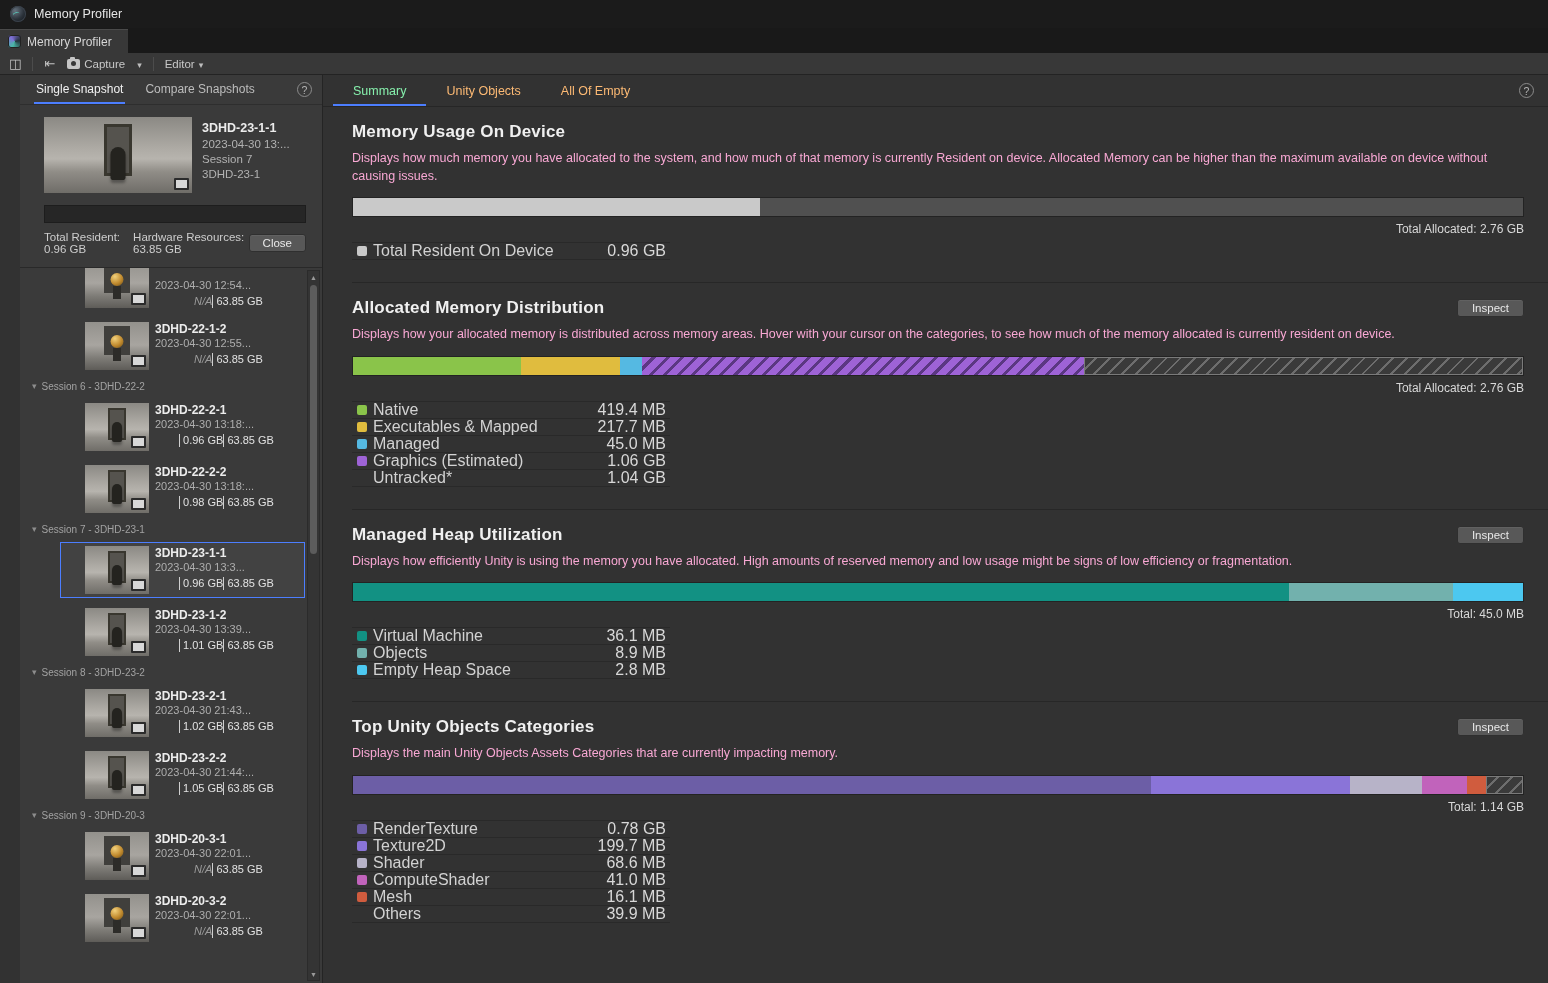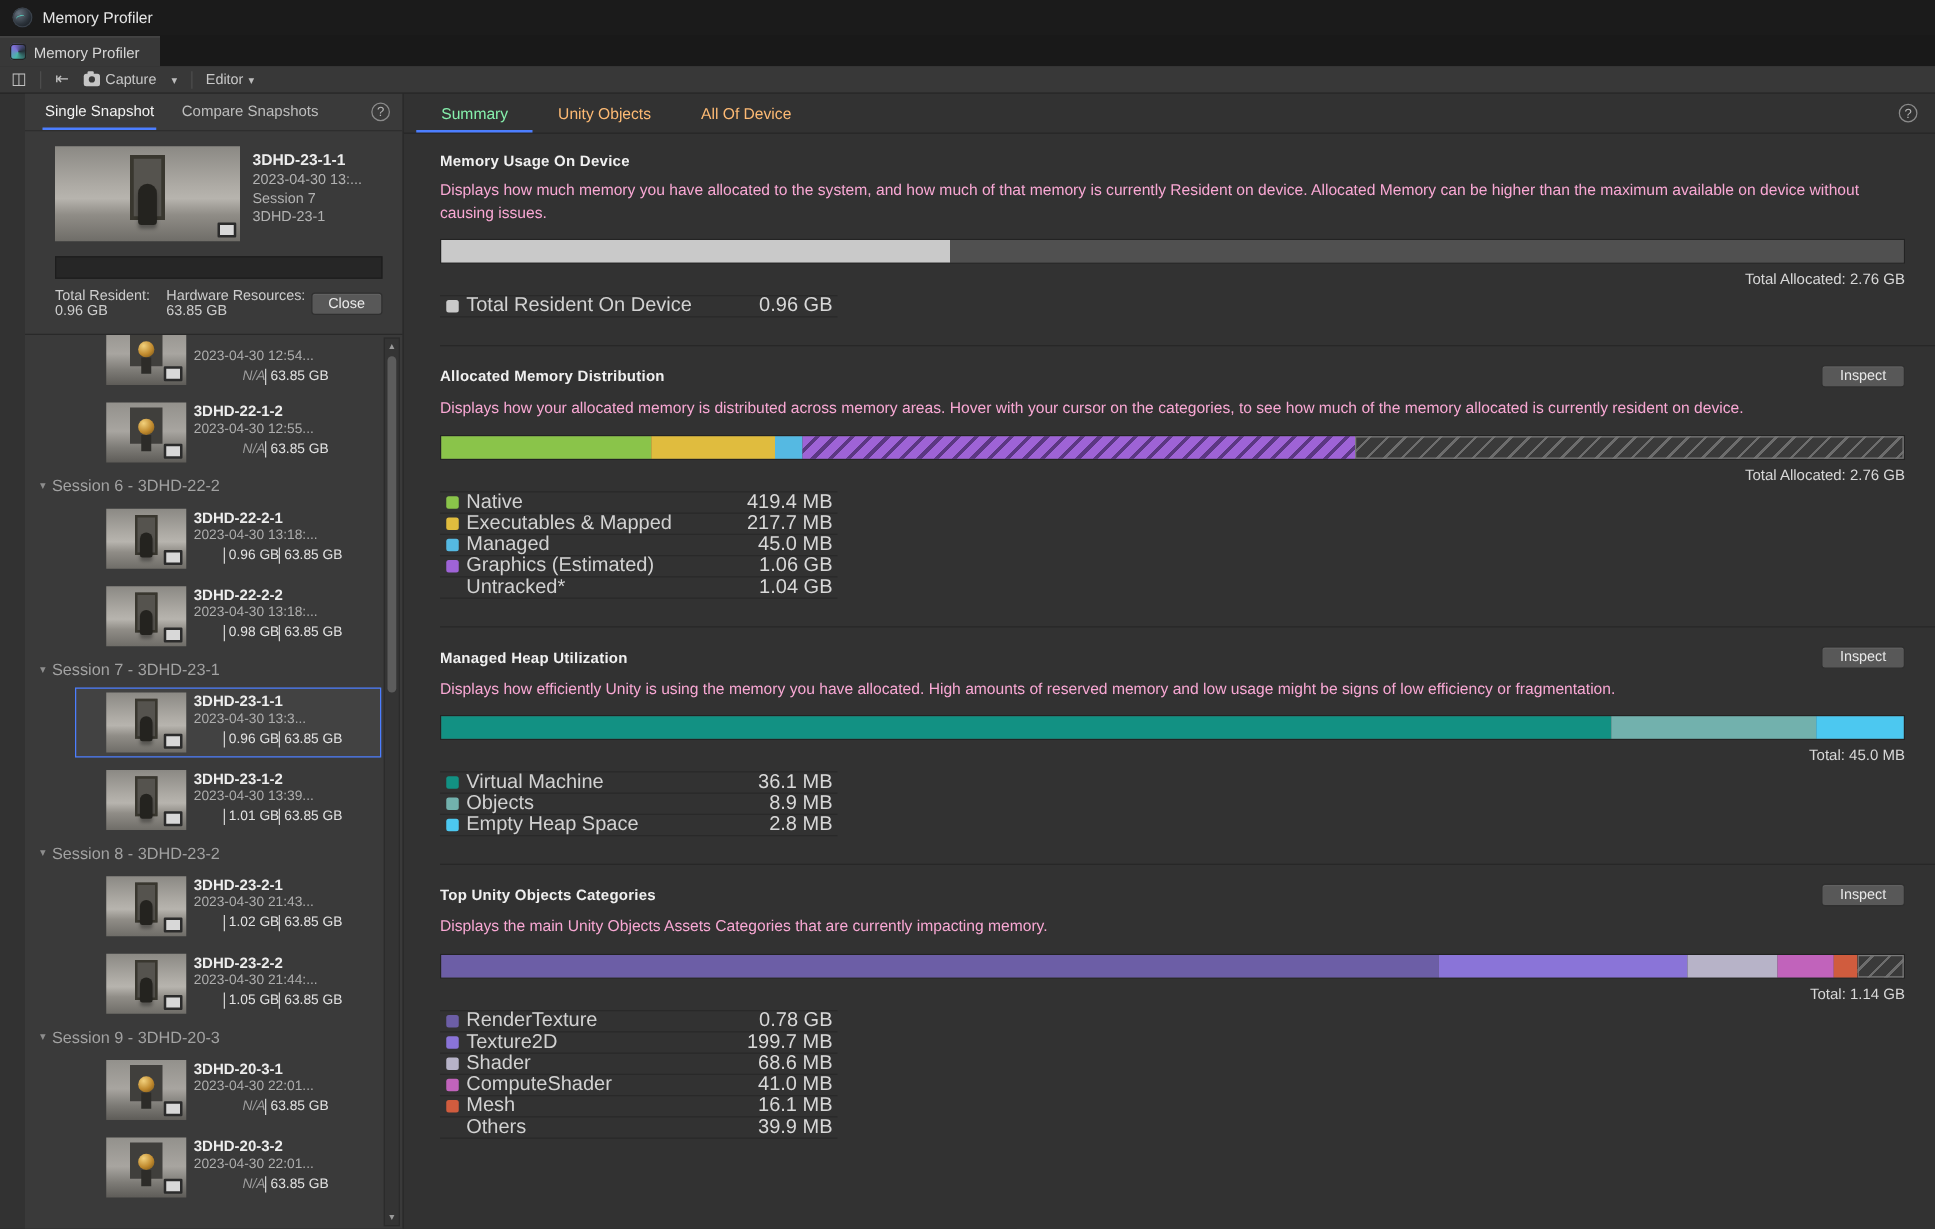--- a/index.html
+++ b/index.html
@@ -91,21 +91,21 @@
     border:1px solid transparent; cursor:default; }
   .snap-item.selected { border-color:#4c7eff; background:#424242; }
   .snap-item.clipped { margin-top:-16px; }
   .snap-info { flex:1; min-width:0; display:flex; flex-direction:column; gap:1px; }
   .snap-item.clipped .snap-info { justify-content:flex-end; }
   .snap-name { color:#ececec; font-weight:bold; font-size:12px; white-space:nowrap; }
   .snap-date { color:#aeaeae; font-size:11px; white-space:nowrap; }
   .snap-values { display:flex; justify-content:center; margin-top:3px; font-size:11px; color:#e2e2e2; }
   .snap-res, .snap-hw { border-left:1px solid #cfcfcf; padding-left:3px; line-height:13px; }
   .snap-res.na { font-style:italic; color:#9c9c9c; border-left-color:transparent; }
-  .session-header { display:flex; align-items:center; gap:5px; color:#a2a2a2; font-size:13px; padding:1px 8px 1px 12px; cursor:default; }
+  .session-header { display:flex; align-items:center; gap:5px; color:#a2a2a2; font-size:10px; padding:1px 8px 1px 12px; cursor:default; }
   .tri { font-size:9px; color:#8d8d8d; line-height:1; }
   .tri::after { content:'▾'; }
 
   
   .v-scroll { position:absolute; top:2px; bottom:2px; right:2px; width:13px; background:#343434;
     border:1px solid #2b2b2b; display:flex; flex-direction:column; align-items:center; }
   .sb-arrow { height:12px; display:flex; align-items:center; justify-content:center; font-size:7px; color:#9a9a9a; width:100%; cursor:default; }
   .sb-arrow.up::after { content:'▲'; }
   .sb-arrow.down::after { content:'▼'; }
   .sb-arrow.down { margin-top:auto; }
@@ -116,21 +116,21 @@
   .main-tabs { display:flex; }
   .main-tab { display:flex; align-items:center; padding:0 20px; color:#fdba74; font-size:12.5px; cursor:default; }
   .main-tab.active { color:#86efac; font-weight:normal; box-shadow: inset 0 -2px 0 #4c7eff; }
   .main-tabs-row .help { align-self:center; }
 
   
   .sections { flex:1; overflow:hidden; padding:0 0 0 29px; }
   .summary-section { padding:15px 0 22px; }
   .summary-section + .summary-section { border-top:1px solid #272727; }
   .sec-head { display:flex; align-items:center; width:1172px; }
-  .sec-title { color:#f0f0f0; font-size:12px; font-weight:bold; letter-spacing:0.2px; }
+  .sec-title { color:#f0f0f0; font-size:17px; font-weight:bold; letter-spacing:0.2px; }
   .inspect-btn { margin-left:auto; background:#585858; color:#e8e8e8; border:1px solid #2f2f2f; border-radius:3px;
     font:inherit; font-size:11.5px; padding:2px 14px; cursor:default; box-shadow: inset 0 1px 0 rgba(255,255,255,0.06); }
   .sec-desc { margin-top:8px; width:1172px; color:#f9a8d4; font-size:12.5px; line-height:1.4; }
   .mem-bar { margin-top:12px; width:1172px; height:20px; display:flex; background:#454545; border:1px solid #232323; }
   .seg { height:100%; }
   .seg-hatch { background-image: repeating-linear-gradient(135deg, rgba(22,10,40,0) 0 7px, rgba(25,12,48,0.5) 7px 10px); }
   .seg-hatch-dim { background-color:#3a3a3a;
     background-image: repeating-linear-gradient(135deg, rgba(255,255,255,0) 0 8px, rgba(255,255,255,0.26) 8px 10px);
     box-shadow: inset 0 0 0 1px #7a7a7a; }
   .bar-total { width:1172px; text-align:right; margin-top:5px; color:#d8d8d8; font-size:12px; }
@@ -382,21 +382,21 @@
           <div class="sb-arrow down"></div>
         </div>
       </div>
     </div>
 
     <div class="main">
       <div class="main-tabs-row">
         <div class="main-tabs">
             <div class="main-tab active">Summary</div>
             <div class="main-tab">Unity Objects</div>
-            <div class="main-tab">All Of Device</div>
+            <div class="main-tab">All Of Empty</div>
           </div>
         <div class="help" style="margin-left:auto;"></div>
       </div>
       <div class="sections">
           <section class="summary-section">
             <div class="sec-head">
               <h2 class="sec-title">Memory Usage On Device</h2>
             </div>
             <p class="sec-desc">Displays how much memory you have allocated to the system, and how much of that memory is currently Resident on device. Allocated Memory can be higher than the maximum available on device without causing issues.</p>
             <div class="mem-bar">

